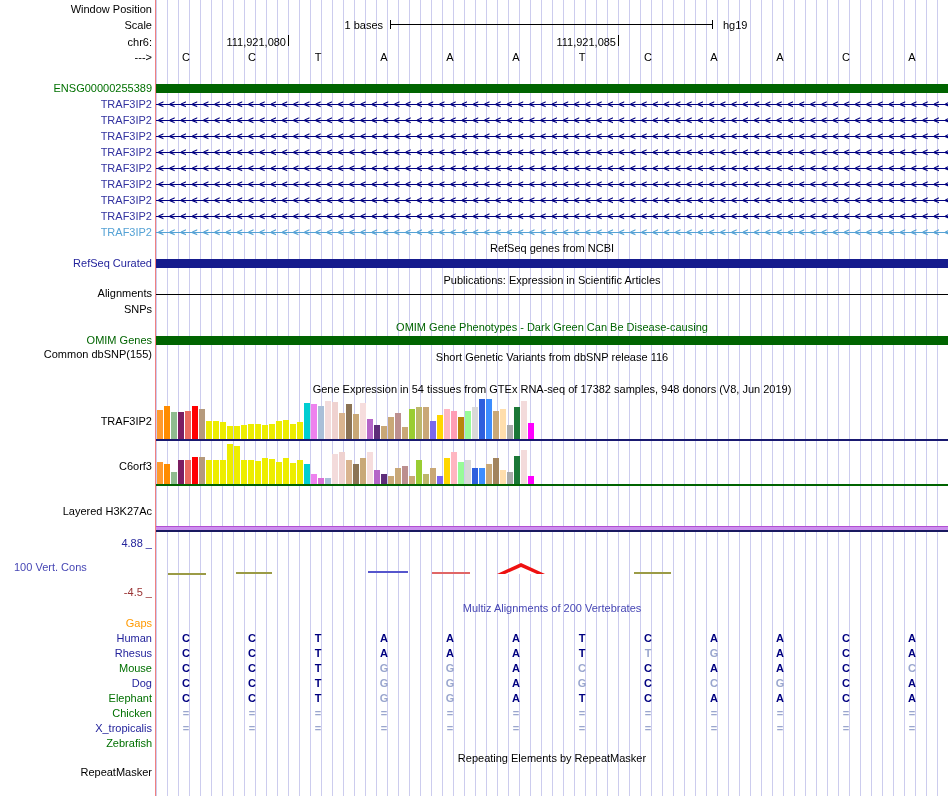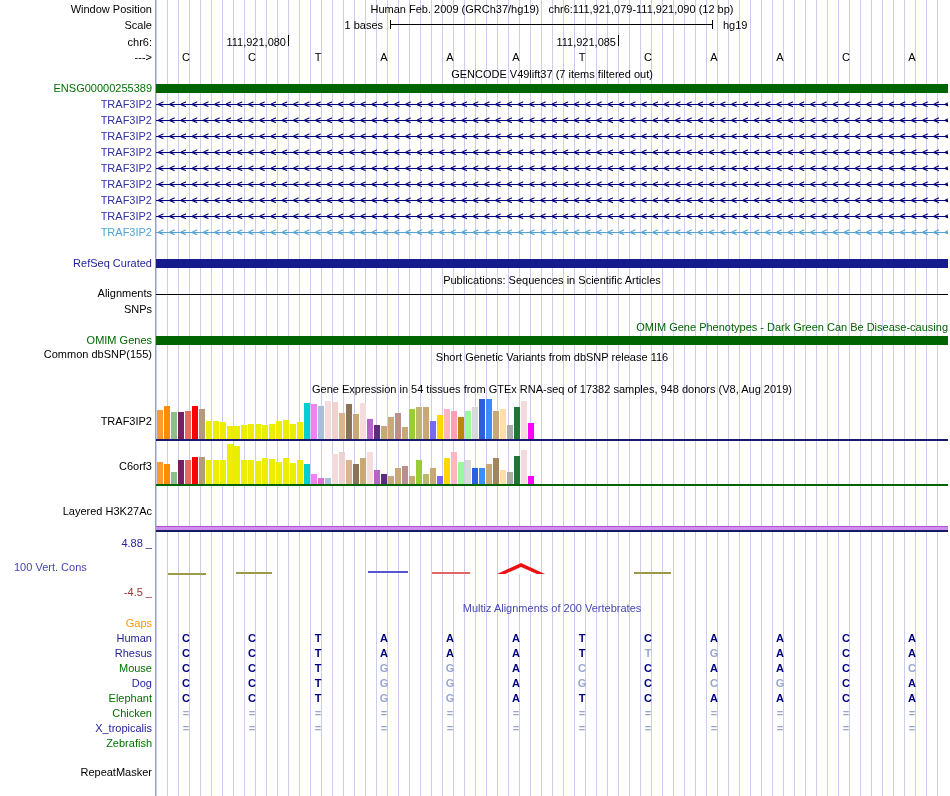--- a/index.html
+++ b/index.html
@@ -18,32 +18,31 @@
   .arrow-row{position:absolute;left:156px;width:792px;height:9px;overflow:hidden;}
   .arrow-line{position:absolute;left:0;top:4px;width:792px;height:1px;background:currentColor;}
   .arrow-chevrons{position:absolute;left:2px;top:0;font-size:10px;line-height:9px;
                   letter-spacing:5.4px;white-space:nowrap;font-weight:bold;}
   .gtex-bar{position:absolute;width:6px;}
   .baseline{position:absolute;left:156px;width:792px;height:2px;}
   .dash{position:absolute;height:2px;}
   .tri{position:absolute;width:0;height:0;}
   .mlz{position:absolute;width:30px;text-align:center;font-weight:bold;}
   .blue-title{color:#4646b4;}
-  .green-title{color:#006400;text-align:right;}
+  .green-title{color:#006400;}
 </style>
 </head>
 <body>
 
 <div class="page" id="page">
 
   <div class="track-bg"></div>
   <div class="start-line"></div>
 
   <div class="gutter-lbl" style="top:3px">Window Position</div>
-  <div class="center-row" style="top:3px"><span>Human Feb. 2009 (GRCh37/hg19)</span><span>&nbsp;&nbsp;&nbsp;</span><span>chr6:111,921,079-111,921,090 (12 bp)</span></div>
 
   <div class="gutter-lbl" style="top:19px">Scale</div>
   <div class="abs" style="top:19px;left:283px;width:100px;text-align:right">1 bases</div>
   <div class="hline" style="top:24px;left:390px;width:323px"></div>
   <div class="tick" style="top:20px;left:390px;height:9px"></div>
   <div class="tick" style="top:20px;left:712px;height:9px"></div>
   <div class="abs" style="top:19px;left:723px">hg19</div>
 
   <div class="gutter-lbl" style="top:36px">chr6:</div>
   <div class="abs" style="top:36px;left:158px;width:128px;text-align:right">111,921,080</div>
@@ -60,21 +59,20 @@
       <div class="base" style="left: 435px; top: 51px;">A</div>
       <div class="base" style="left: 501px; top: 51px;">A</div>
       <div class="base" style="left: 567px; top: 51px;">T</div>
       <div class="base" style="left: 633px; top: 51px;">C</div>
       <div class="base" style="left: 699px; top: 51px;">A</div>
       <div class="base" style="left: 765px; top: 51px;">A</div>
       <div class="base" style="left: 831px; top: 51px;">C</div>
       <div class="base" style="left: 897px; top: 51px;">A</div>
     </div>
 
-  <div class="center-row" style="top:68px">GENCODE V49lift37 (7 items filtered out)</div>
   <div class="gutter-lbl" style="top:82px;color:#007000">ENSG00000255389</div>
   <div class="bar" style="top:84px;height:9px;background:#006400"></div>
   <div id="transcripts">
       <div class="gutter-lbl" style="top: 98px; color: rgb(51, 51, 160);">TRAF3IP2</div>
       <div class="arrow-row" style="top: 100px; color: rgb(0, 0, 128);">
         <div class="arrow-line"></div>
         <div class="arrow-chevrons">&lt;&lt;&lt;&lt;&lt;&lt;&lt;&lt;&lt;&lt;&lt;&lt;&lt;&lt;&lt;&lt;&lt;&lt;&lt;&lt;&lt;&lt;&lt;&lt;&lt;&lt;&lt;&lt;&lt;&lt;&lt;&lt;&lt;&lt;&lt;&lt;&lt;&lt;&lt;&lt;&lt;&lt;&lt;&lt;&lt;&lt;&lt;&lt;&lt;&lt;&lt;&lt;&lt;&lt;&lt;&lt;&lt;&lt;&lt;&lt;&lt;&lt;&lt;&lt;&lt;&lt;&lt;&lt;&lt;&lt;&lt;&lt;</div>
       </div>
       <div class="gutter-lbl" style="top: 114px; color: rgb(51, 51, 160);">TRAF3IP2</div>
       <div class="arrow-row" style="top: 116px; color: rgb(0, 0, 128);">
@@ -111,36 +109,37 @@
         <div class="arrow-line"></div>
         <div class="arrow-chevrons">&lt;&lt;&lt;&lt;&lt;&lt;&lt;&lt;&lt;&lt;&lt;&lt;&lt;&lt;&lt;&lt;&lt;&lt;&lt;&lt;&lt;&lt;&lt;&lt;&lt;&lt;&lt;&lt;&lt;&lt;&lt;&lt;&lt;&lt;&lt;&lt;&lt;&lt;&lt;&lt;&lt;&lt;&lt;&lt;&lt;&lt;&lt;&lt;&lt;&lt;&lt;&lt;&lt;&lt;&lt;&lt;&lt;&lt;&lt;&lt;&lt;&lt;&lt;&lt;&lt;&lt;&lt;&lt;&lt;&lt;&lt;&lt;</div>
       </div>
       <div class="gutter-lbl" style="top: 226px; color: rgb(85, 162, 213);">TRAF3IP2</div>
       <div class="arrow-row" style="top: 228px; color: rgb(85, 162, 213);">
         <div class="arrow-line"></div>
         <div class="arrow-chevrons">&lt;&lt;&lt;&lt;&lt;&lt;&lt;&lt;&lt;&lt;&lt;&lt;&lt;&lt;&lt;&lt;&lt;&lt;&lt;&lt;&lt;&lt;&lt;&lt;&lt;&lt;&lt;&lt;&lt;&lt;&lt;&lt;&lt;&lt;&lt;&lt;&lt;&lt;&lt;&lt;&lt;&lt;&lt;&lt;&lt;&lt;&lt;&lt;&lt;&lt;&lt;&lt;&lt;&lt;&lt;&lt;&lt;&lt;&lt;&lt;&lt;&lt;&lt;&lt;&lt;&lt;&lt;&lt;&lt;&lt;&lt;&lt;</div>
       </div>
     </div>
 
+  <div class="center-row" style="top:242px">RefSeq genes from NCBI</div>
   <div class="gutter-lbl" style="top:257px;color:#24249c">RefSeq Curated</div>
   <div class="bar" style="top:259px;height:9px;background:#151b8d"></div>
 
-  <div class="center-row" style="top:274px">Publications: Sequences in Scientific Articles</div>
+  <div class="center-row" style="top:274px">Publications: Expression in Scientific Articles</div>
   <div class="gutter-lbl" style="top:287px">Alignments</div>
   <div class="hline" style="top:294px;left:156px;width:792px"></div>
   <div class="gutter-lbl" style="top:303px">SNPs</div>
 
   <div class="center-row green-title" style="top:321px">OMIM Gene Phenotypes - Dark Green Can Be Disease-causing</div>
   <div class="gutter-lbl" style="top:334px;color:#006400">OMIM Genes</div>
   <div class="bar" style="top:336px;height:9px;background:#006400"></div>
 
   <div class="center-row" style="top:351px">Short Genetic Variants from dbSNP release 116</div>
   <div class="gutter-lbl" style="top:348px">Common dbSNP(155)</div>
 
-  <div class="center-row" style="top:383px">Gene Expression in 54 tissues from GTEx RNA-seq of 17382 samples, 948 donors (V8, Aug 2019)</div>
+  <div class="center-row" style="top:383px">Gene Expression in 54 tissues from GTEx RNA-seq of 17382 samples, 948 donors (V8, Jun 2019)</div>
   <div id="gtex">
       <div class="gutter-lbl" style="top: 415px;">TRAF3IP2</div>
       <div class="baseline" style="top: 439px; background: rgb(25, 25, 112);"></div>
       <div class="gtex-bar" style="left: 157px; top: 410px; height: 29px; background: rgb(255, 154, 46);"></div>
       <div class="gtex-bar" style="left: 164px; top: 406px; height: 33px; background: rgb(255, 140, 0);"></div>
       <div class="gtex-bar" style="left: 171px; top: 412px; height: 27px; background: rgb(143, 188, 143);"></div>
       <div class="gtex-bar" style="left: 178px; top: 412px; height: 27px; background: rgb(122, 30, 99);"></div>
       <div class="gtex-bar" style="left: 185px; top: 411px; height: 28px; background: rgb(233, 105, 95);"></div>
       <div class="gtex-bar" style="left: 192px; top: 406px; height: 33px; background: rgb(255, 0, 0);"></div>
       <div class="gtex-bar" style="left: 199px; top: 409px; height: 30px; background: rgb(181, 154, 124);"></div>
@@ -357,15 +356,16 @@
       <div class="mlz" style="left: 501px; top: 722px; color: rgb(154, 166, 206);">=</div>
       <div class="mlz" style="left: 567px; top: 722px; color: rgb(154, 166, 206);">=</div>
       <div class="mlz" style="left: 633px; top: 722px; color: rgb(154, 166, 206);">=</div>
       <div class="mlz" style="left: 699px; top: 722px; color: rgb(154, 166, 206);">=</div>
       <div class="mlz" style="left: 765px; top: 722px; color: rgb(154, 166, 206);">=</div>
       <div class="mlz" style="left: 831px; top: 722px; color: rgb(154, 166, 206);">=</div>
       <div class="mlz" style="left: 897px; top: 722px; color: rgb(154, 166, 206);">=</div>
       <div class="gutter-lbl" style="top: 737px; color: rgb(0, 112, 0);">Zebrafish</div>
     </div>
 
+  <div class="center-row" style="top:752px">Repeating Elements by RepeatMasker</div>
   <div class="gutter-lbl" style="top:766px">RepeatMasker</div>
 
 </div>
 
 </body></html>

